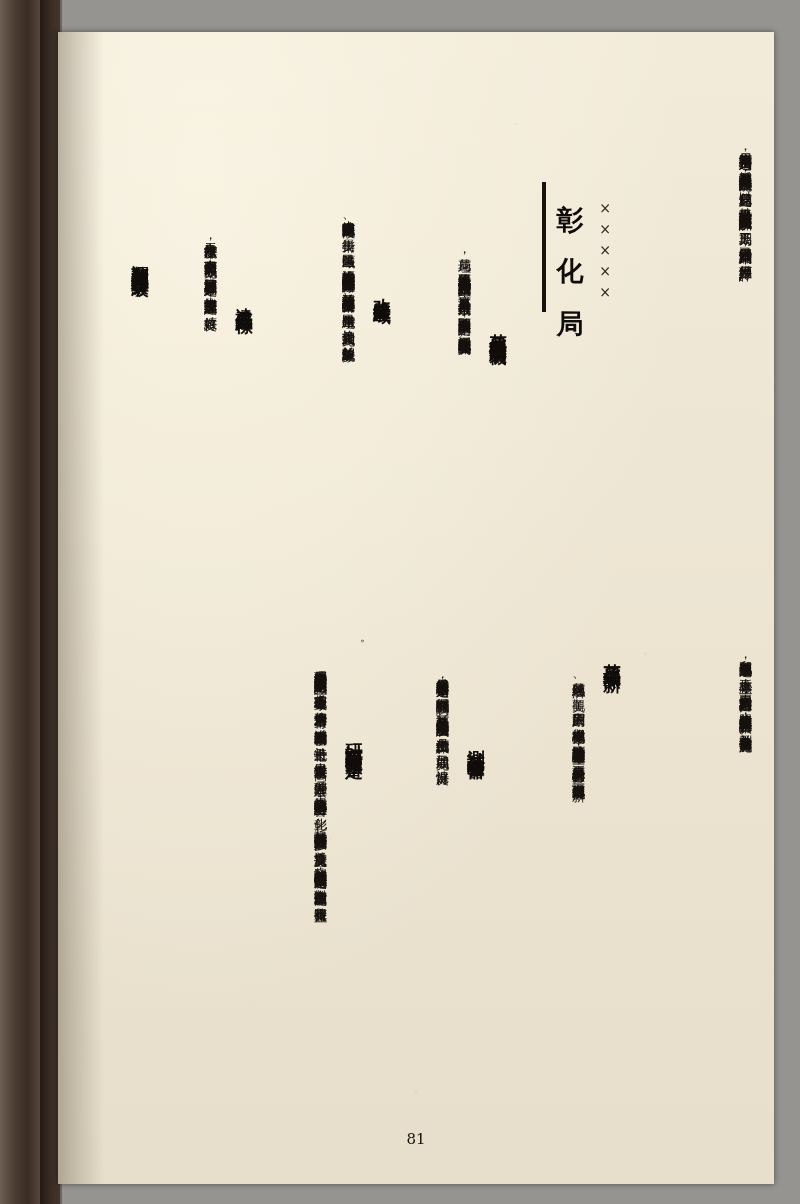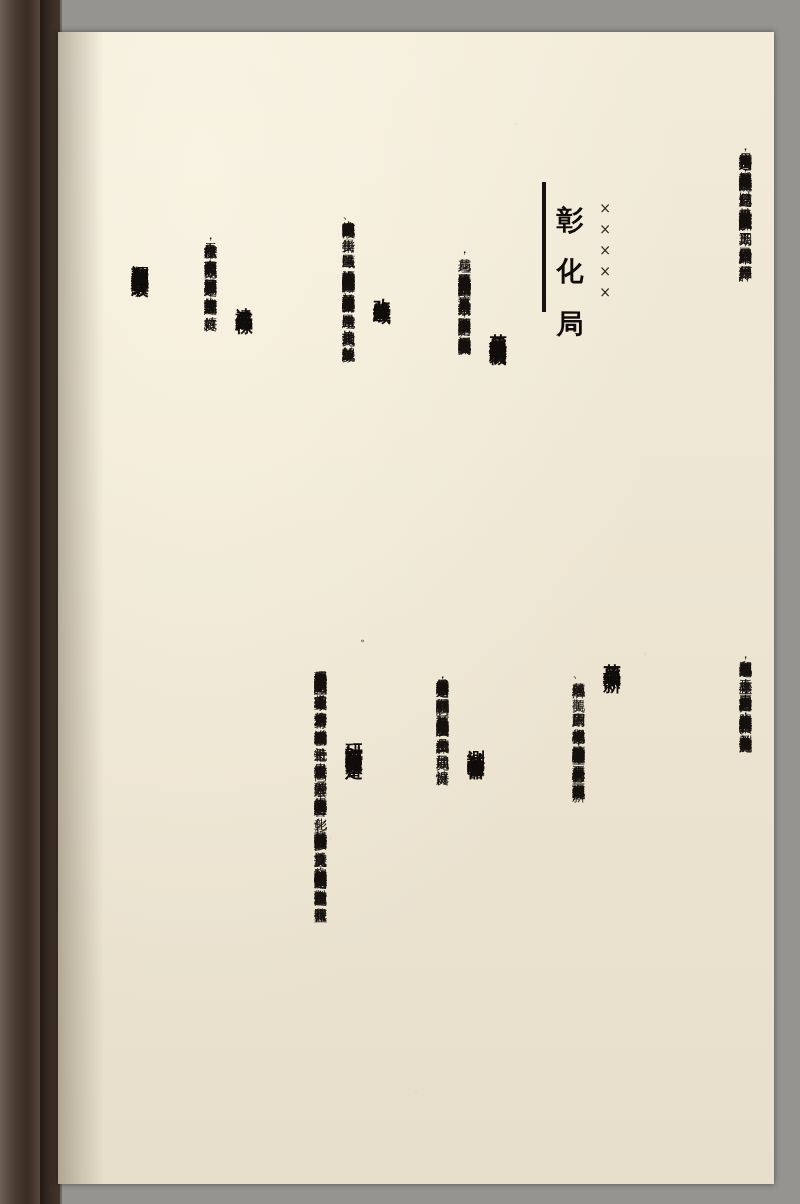--- a/index.html
+++ b/index.html
@@ -209,15 +209,16 @@
 
     <div class="block" style="right: 400px; top: 606px; height: 20px;">
       <div class="tiny-dot">。</div>
     </div>
 
     <div class="block" style="right: 410px; top: 618px; height: 400px;">
       <div class="heading" style="margin-left: 12px; margin-top: 80px;">研討市話用戶種類審定</div>
       <div class="col" style="height: 392px; margin-top: 10px; width: 190px;">管理局爲加深市話營業工作人員對用戶種類審定原則的認識，並求處理公正合理一致，俾資清查用戶名實不符，減少查號困難及增裕營收，特於七月十、十一日派營業處李科長子高、吳管理師宏章、李組長金德蒞臨本局主持巡廻研討會，彰化、員林暨所轄各局有關人員廿餘人參加。曾廣泛交換意見，熱烈討論住宅與非住宅用戶裝機位置之適用範圍，對今後淸查工作的處理，將有很大裨益。</div>
     </div>
 
+    <div class="pageno">81</div>
 
   </div>
 </div>
 
 </body></html>

